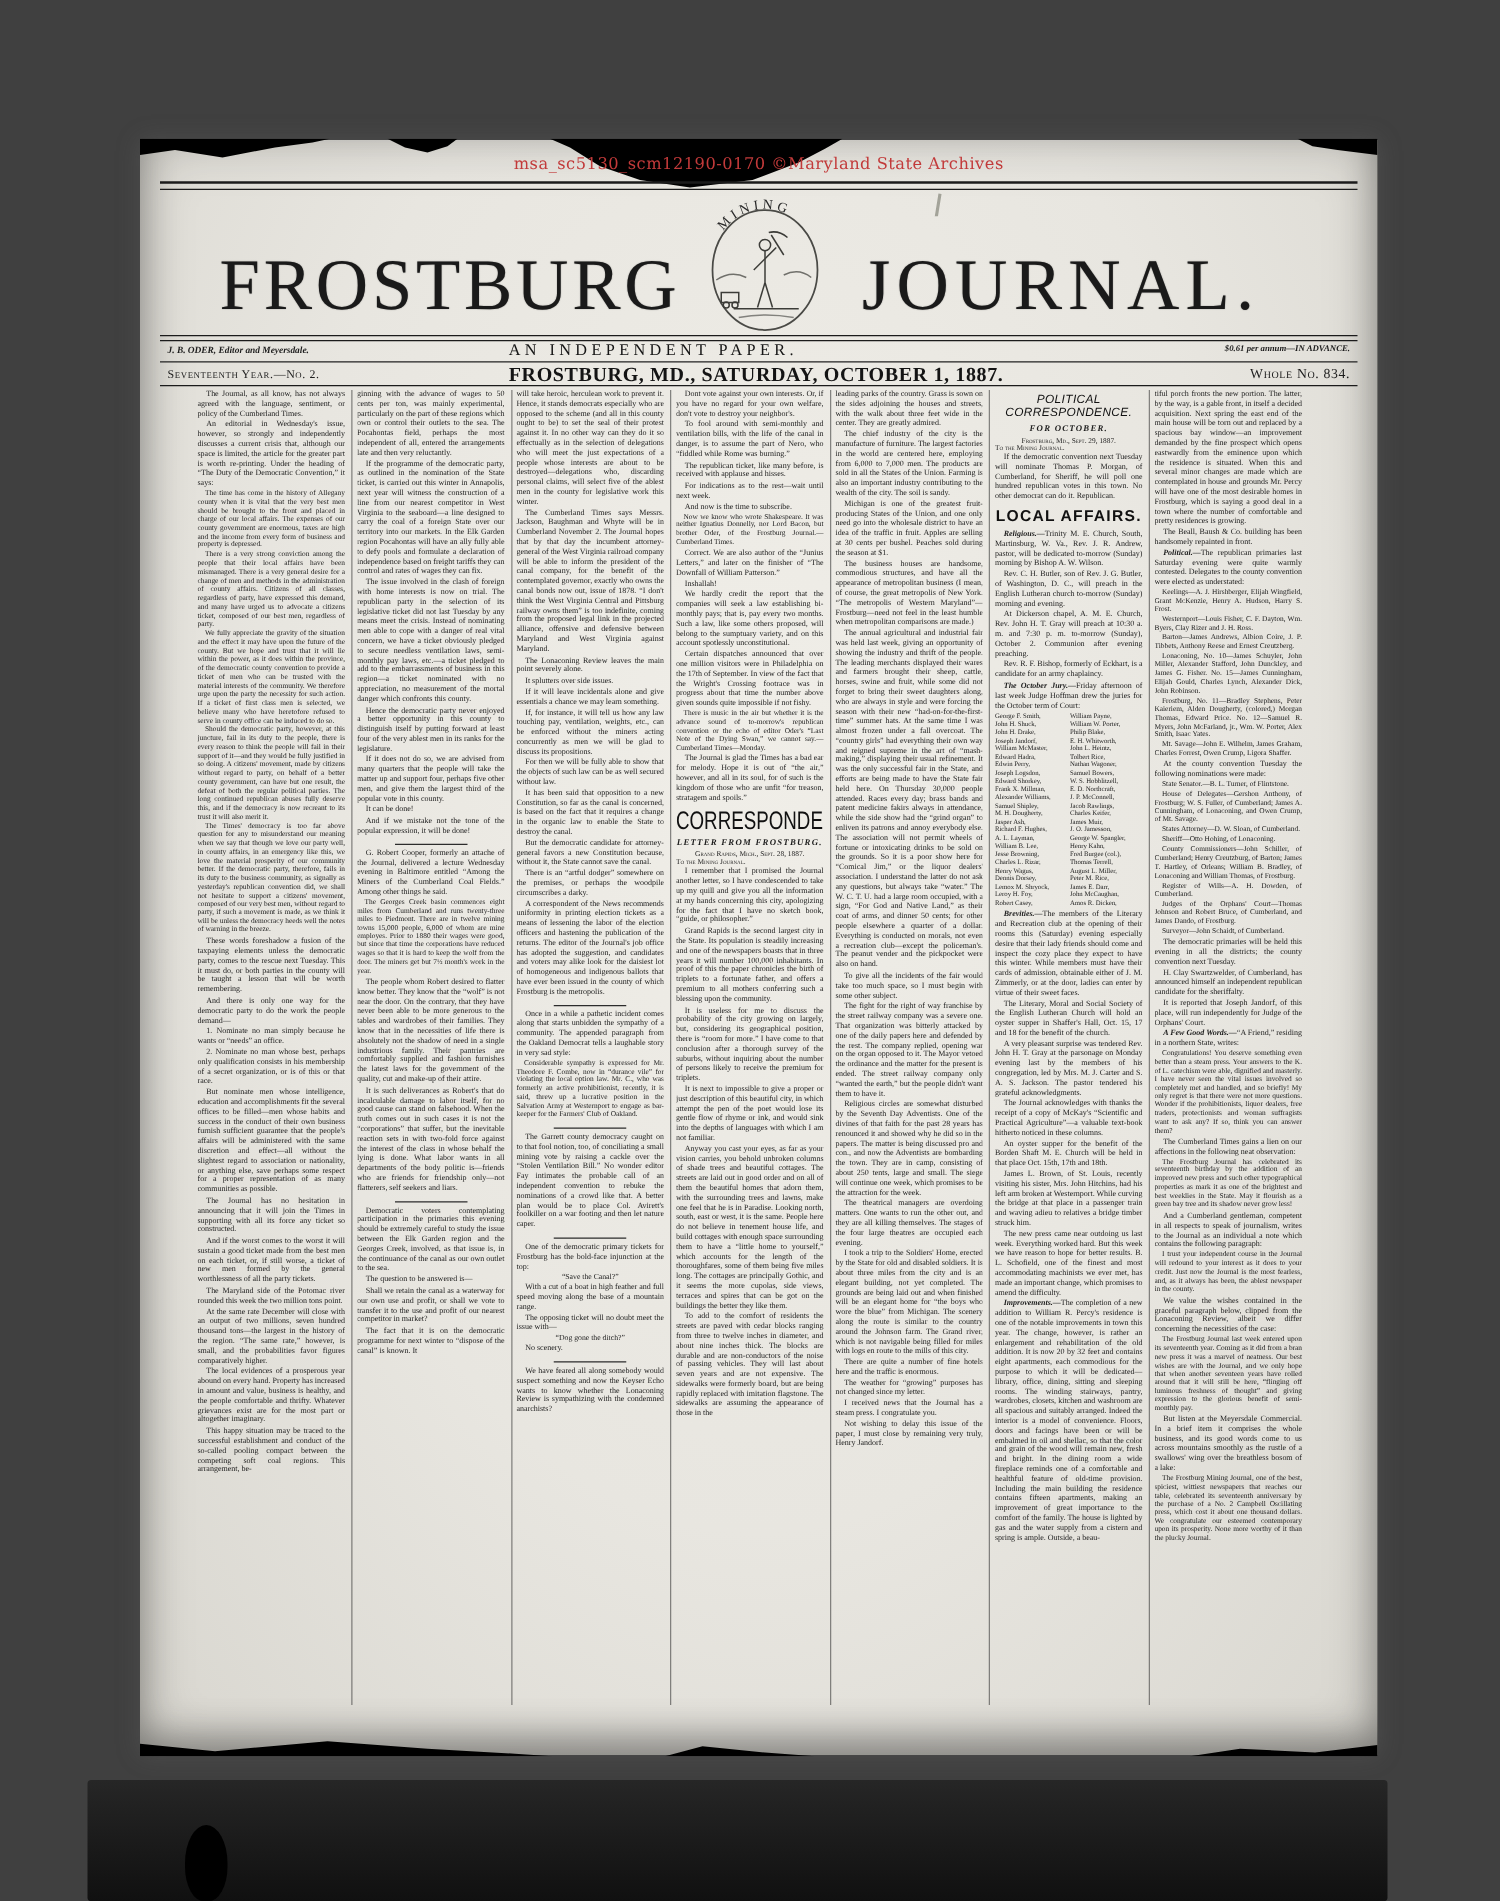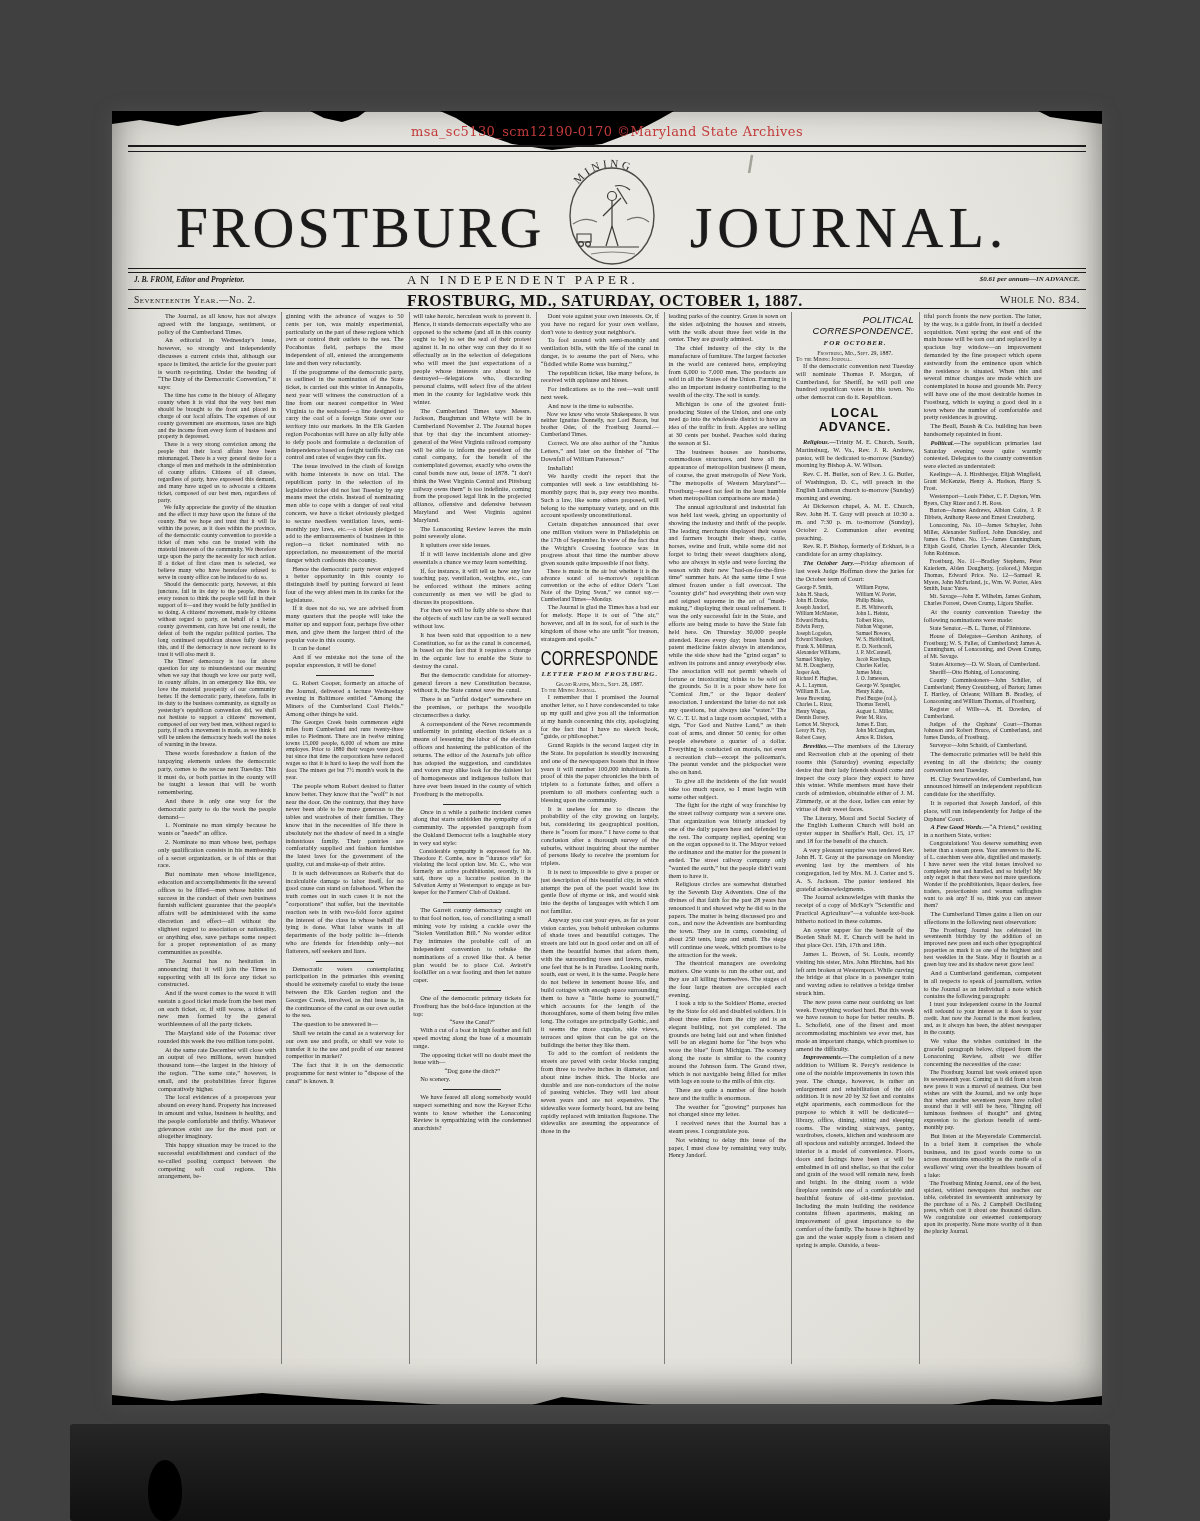--- a/index.html
+++ b/index.html
@@ -35,21 +35,21 @@
   .col{position:absolute;top:200px;width:118px;height:1052px;overflow:hidden;}
   .vrule{position:absolute;top:200px;height:1052px;width:0;border-left:1px solid rgba(45,45,45,.55);}
   .p,.pc{font-size:6.4px;line-height:7.8px;text-align:justify;text-indent:7px;margin:0 0 1px;}
   .pc{text-indent:0;}
   .q{font-size:5.9px;line-height:6.9px;text-align:justify;text-indent:6px;margin:0 0 1px;color:#222;}
   .hd{font-family:"Liberation Sans",sans-serif;font-weight:bold;font-size:12.5px;
       letter-spacing:1px;text-align:center;margin:5px 0 4px;color:#111;}
   .hd2{font-family:"Liberation Sans",sans-serif;font-size:15px;letter-spacing:0;
        text-align:center;transform:scaleY(1.35);margin:7px 0 4px;color:#111;}
   .hi{font-family:"Liberation Sans",sans-serif;font-style:italic;font-size:9.5px;
-      letter-spacing:.3px;text-align:right;margin:2px 0 3px;color:#111;}
+      letter-spacing:.3px;text-align:center;margin:2px 0 3px;color:#111;}
   .hs{font:bold italic 7px "Liberation Serif",serif;text-align:center;letter-spacing:1px;margin:3px 0;}
   .dlc{font-size:5.9px;text-align:center;font-variant:small-caps;}
   .dl{font-size:5.9px;text-align:left;font-variant:small-caps;}
   .c{font-size:6.2px;text-align:center;margin:1px 0;}
   .d{width:58px;margin:3px auto;border-bottom:1px solid #2c2c2c;height:3px;}
   .lead{font-style:italic;font-weight:bold;}
   .names{display:flex;gap:2px;margin:2px 0;}
   .names ul{list-style:none;margin:0;padding:0;flex:1;font-size:5.4px;line-height:6.5px;}
   #top-tear,#bottom-tear{position:absolute;left:0;}
   #top-tear{top:-1px;} #bottom-tear{bottom:-1px;}
@@ -102,21 +102,21 @@
         <circle cx="31" cy="90" r="2.4"></circle>
         <path d="M16 70 Q28 62 40 68" opacity=".7"></path>
         <path d="M70 66 Q82 60 92 68" opacity=".7"></path>
         <path d="M34 100 Q55 96 78 100" opacity=".6"></path>
       </g>
     </svg>
 
     <div class="ruleB"></div>
 
     <div id="info-row">
-      <span id="editor-line">J. B. FROM, Editor and Proprietor.</span>
+      <span id="editor-line">J. B. ODER, Editor and Meyersdale.</span>
       <span id="subtitle">AN INDEPENDENT PAPER.</span>
       <span id="price-line">$0.61 per annum—IN ADVANCE.</span>
     </div>
 
     <div class="ruleC"></div>
 
     <div id="date-row">
       <span id="volume-line">Seventeenth Year.—No. 2.</span>
       <span id="date-line">FROSTBURG, MD., SATURDAY, OCTOBER 1, 1887.</span>
       <span id="whole-no">Whole No. 834.</span>
@@ -237,21 +237,21 @@
           <div class="p">The weather for “growing” purposes has not changed since my letter.</div>
           <div class="p">I received news that the Journal has a steam press. I congratulate you.</div>
           <div class="p">Not wishing to delay this issue of the paper, I must close by remaining very truly,  Henry Jandorf.</div>
         </div>
         <div class="col" style="left: 684px;">
           <div class="hi">POLITICAL CORRESPONDENCE.</div>
           <div class="hs">FOR OCTOBER.</div>
           <div class="dlc">Frostburg, Md., Sept. 29, 1887.</div>
           <div class="dl">To the Mining Journal.</div>
           <div class="p">If the democratic convention next Tuesday will nominate Thomas P. Morgan, of Cumberland, for Sheriff, he will poll one hundred republican votes in this town. No other democrat can do it.  Republican.</div>
-          <div class="hd">LOCAL ADVANCE.</div>
+          <div class="hd">LOCAL AFFAIRS.</div>
           <div class="p"><span class="lead">Religious.—</span>Trinity M. E. Church, South, Martinsburg, W. Va., Rev. J. R. Andrew, pastor, will be dedicated to-morrow (Sunday) morning by Bishop A. W. Wilson.</div>
           <div class="p">Rev. C. H. Butler, son of Rev. J. G. Butler, of Washington, D. C., will preach in the English Lutheran church to-morrow (Sunday) morning and evening.</div>
           <div class="p">At Dickerson chapel, A. M. E. Church, Rev. John H. T. Gray will preach at 10:30 a. m. and 7:30 p. m. to-morrow (Sunday), October 2. Communion after evening preaching.</div>
           <div class="p">Rev. R. F. Bishop, formerly of Eckhart, is a candidate for an army chaplaincy.</div>
           <div class="p"><span class="lead">The October Jury.—</span>Friday afternoon of last week Judge Hoffman drew the juries for the October term of Court:</div>
           <div class="names">
             <ul>
               <li>George F. Smith,</li>
               <li>John H. Shuck,</li>
               <li>John H. Drake,</li>

